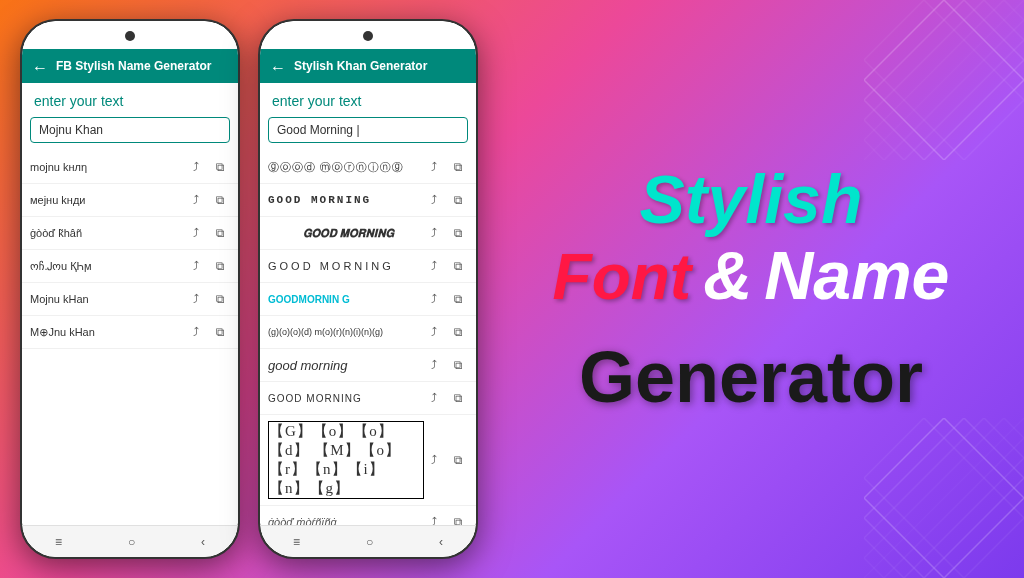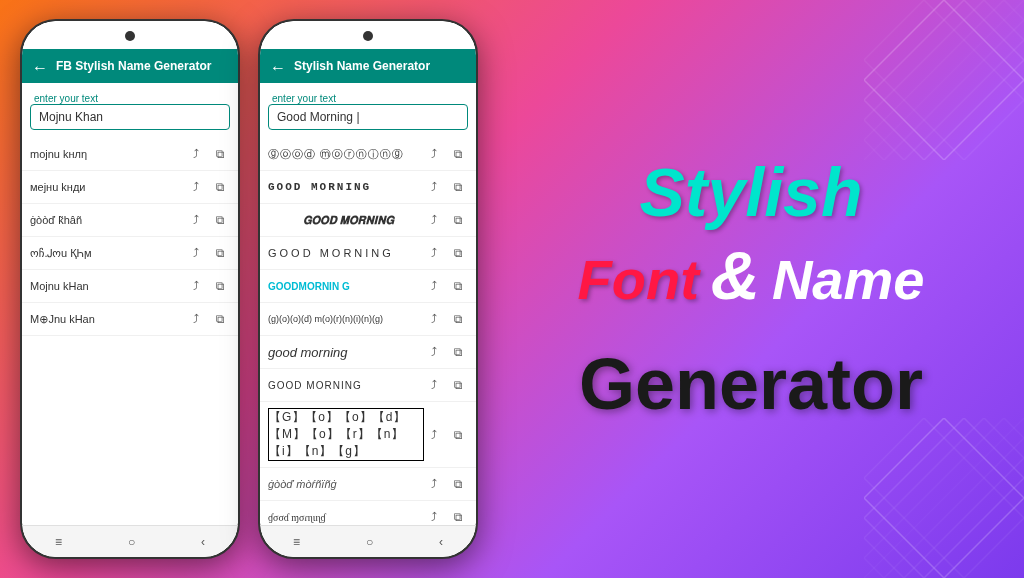--- a/index.html
+++ b/index.html
@@ -101,23 +101,23 @@
       font-weight: 600;
     }
 
     
     .input-area {
       padding: 10px 8px 6px;
       flex-shrink: 0;
     }
 
     .input-label {
-      font-size: 10px;
+      font-size: 14px;
       color: #00897b;
-      margin-bottom: 0;
+      margin-bottom: 8px;
       padding-left: 4px;
     }
 
     .text-input {
       width: 100%;
       border: 1.5px solid #00897b;
       border-radius: 4px;
       padding: 5px 8px;
       font-size: 12px;
       color: #333;
@@ -178,51 +178,51 @@
     }
 
     
     .text-section {
       flex: 1;
       display: flex;
       flex-direction: column;
       align-items: center;
       justify-content: center;
       padding: 20px 30px;
-      gap: 15px;
+      gap: 8px;
     }
 
     .big-text-stylish {
       font-size: 68px;
       font-weight: 900;
       color: #00e5cc;
       font-style: italic;
       text-shadow: 2px 2px 4px rgba(0,0,0,0.3);
       line-height: 1;
     }
 
     .big-text-font {
-      font-size: 56px;
+      font-size: 64px;
       font-weight: 900;
       color: #ff1744;
       font-style: italic;
       text-shadow: 2px 2px 4px rgba(0,0,0,0.3);
       line-height: 1;
     }
 
     .big-text-amp {
       font-size: 68px;
       font-weight: 900;
       color: #fff;
       font-style: italic;
       line-height: 1;
     }
 
     .big-text-name {
-      font-size: 56px;
+      font-size: 68px;
       font-weight: 900;
       color: #fff;
       font-style: italic;
       line-height: 1;
     }
 
     .big-text-generator {
       font-size: 72px;
       font-weight: 900;
       color: #1a1a1a;
@@ -239,21 +239,21 @@
     }
 
     
     .font-circled { font-family: serif; letter-spacing: 1px; }
     .font-outlined { font-family: 'Courier New', monospace; letter-spacing: 2px; font-weight: bold; }
     .font-bold-serif { font-family: Georgia, serif; font-weight: 900; font-style: italic; margin-left: 35px; }
     .font-wide { font-family: Impact, sans-serif; letter-spacing: 3px; }
     .font-colored { color: #00bcd4; font-weight: bold; font-size: 10px; }
     .font-parentheses { font-size: 9px; }
     .font-caps { text-transform: uppercase; letter-spacing: 1px; font-size: 10px; }
-    .font-box { font-family: Liberation Sans, sans-serif; border: 1px solid #000; font-size: 12px; letter-spacing:1px; }
+    .font-box { font-family: Liberation Serif, serif; border: 1px solid #000; font-size: 15px; letter-spacing:1px; }
     .font-fancy { font-style: italic; color: #555; }
     .font-script { font-family: cursive; font-size: 10px; }
 
     .morning-good-text {
       font-size: 13px;
       color: #333;
       font-style: italic;
     }
 
     
@@ -349,21 +349,21 @@
       </div>
     </div>
   </div>
 
   <div class="phone">
     <div class="phone-camera"></div>
     <div class="phone-screen">
       <div class="phone-top-bar"></div>
       <div class="app-header">
         <span class="back-arrow">←</span>
-        <span class="title">Stylish Name Generator</span>
+        <span class="title">Stylish Khan Generator</span>
       </div>
       <div class="input-area">
         <div class="input-label">enter your text</div>
         <input class="text-input" type="text" value="Good Morning |" style="">
       </div>
       <div class="results-list">
         <div class="result-item">
           <span class="result-text font-circled">ⓖⓞⓞⓓ ⓜⓞⓡⓝⓘⓝⓖ</span>
           <div class="result-actions">
             <span class="action-btn">⤴</span>

